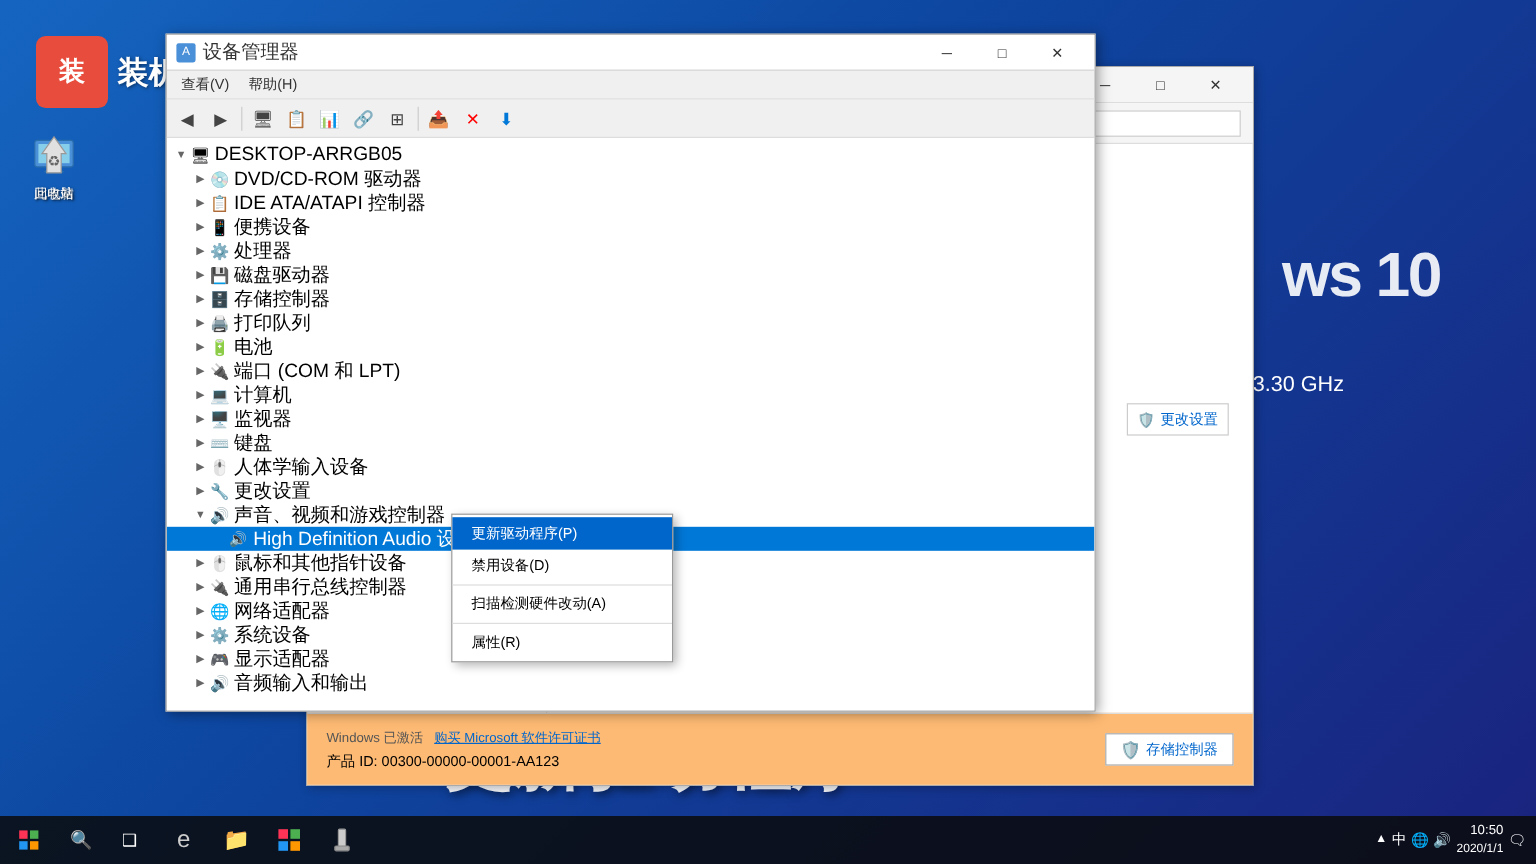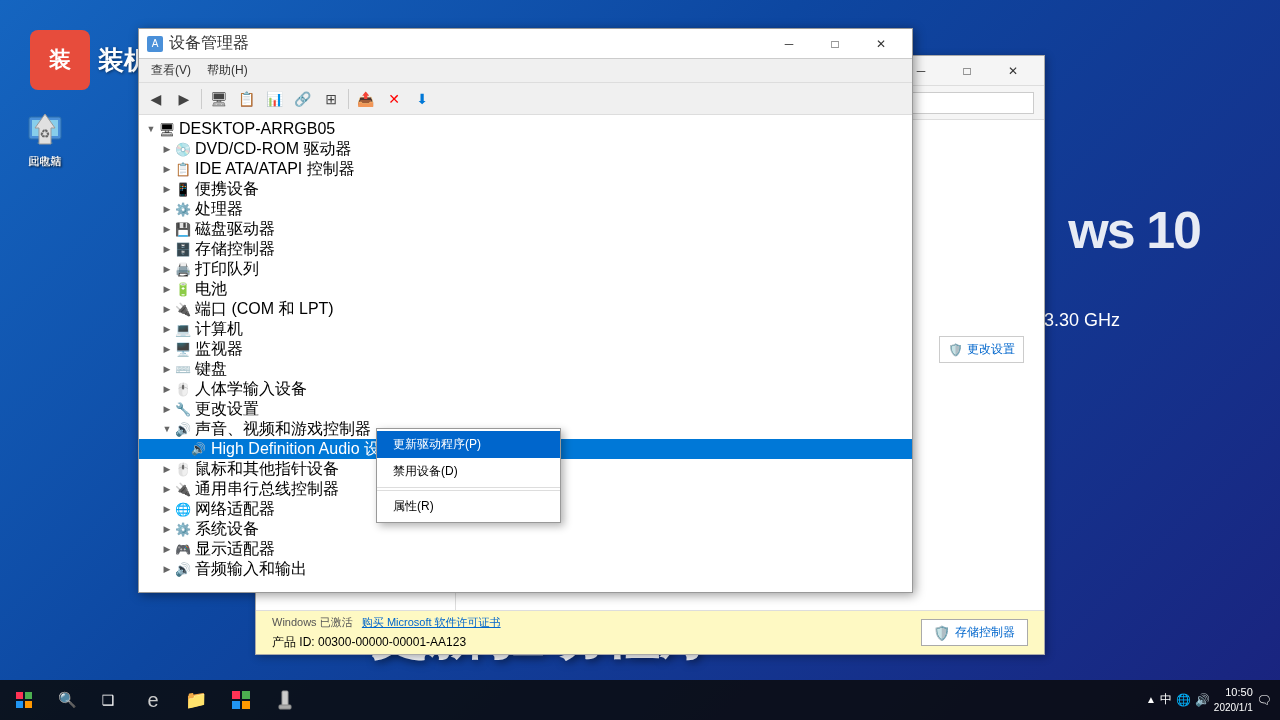--- a/index.html
+++ b/index.html
@@ -392,28 +392,28 @@
       border-radius: 2px;
       color: #0066cc;
     }
     .sys-main {
       flex: 1;
       padding: 16px;
       font-size: 12px;
       color: #333;
     }
     .sys-footer {
-      height: 44px;
+      height: 60px;
       border-top: 1px solid #ddd;
       display: flex;
       align-items: center;
       padding: 0 16px;
       gap: 20px;
       font-size: 12px;
-      background: #fef9c3;
+      background: #fdba74;
     }
     .update-btn {
       margin-left: auto;
       padding: 4px 12px;
       background: white;
       border: 1px solid #aaa;
       color: #0066cc;
       font-size: 12px;
       cursor: pointer;
       display: flex;
@@ -697,20 +697,21 @@
         <span class="tree-icon">🔊</span>
         <span class="tree-label">音频输入和输出</span>
       </div>
     </div>
   </div>
 
   <div class="context-menu">
     <div class="ctx-item highlighted">更新驱动程序(P)</div>
     <div class="ctx-item">禁用设备(D)</div>
     <div class="ctx-sep"></div>
+    <div class="ctx-item">扫描检测硬件改动(A)</div>
     <div class="ctx-sep"></div>
     <div class="ctx-item">属性(R)</div>
   </div>
 
   <div class="big-text-overlay">更新驱动程序</div>
 
   <div class="taskbar">
     <div class="taskbar-start">
       <svg width="18" height="18" viewBox="0 0 18 18">
         <rect x="1" y="1" width="7" height="7" fill="#f35"></rect>

